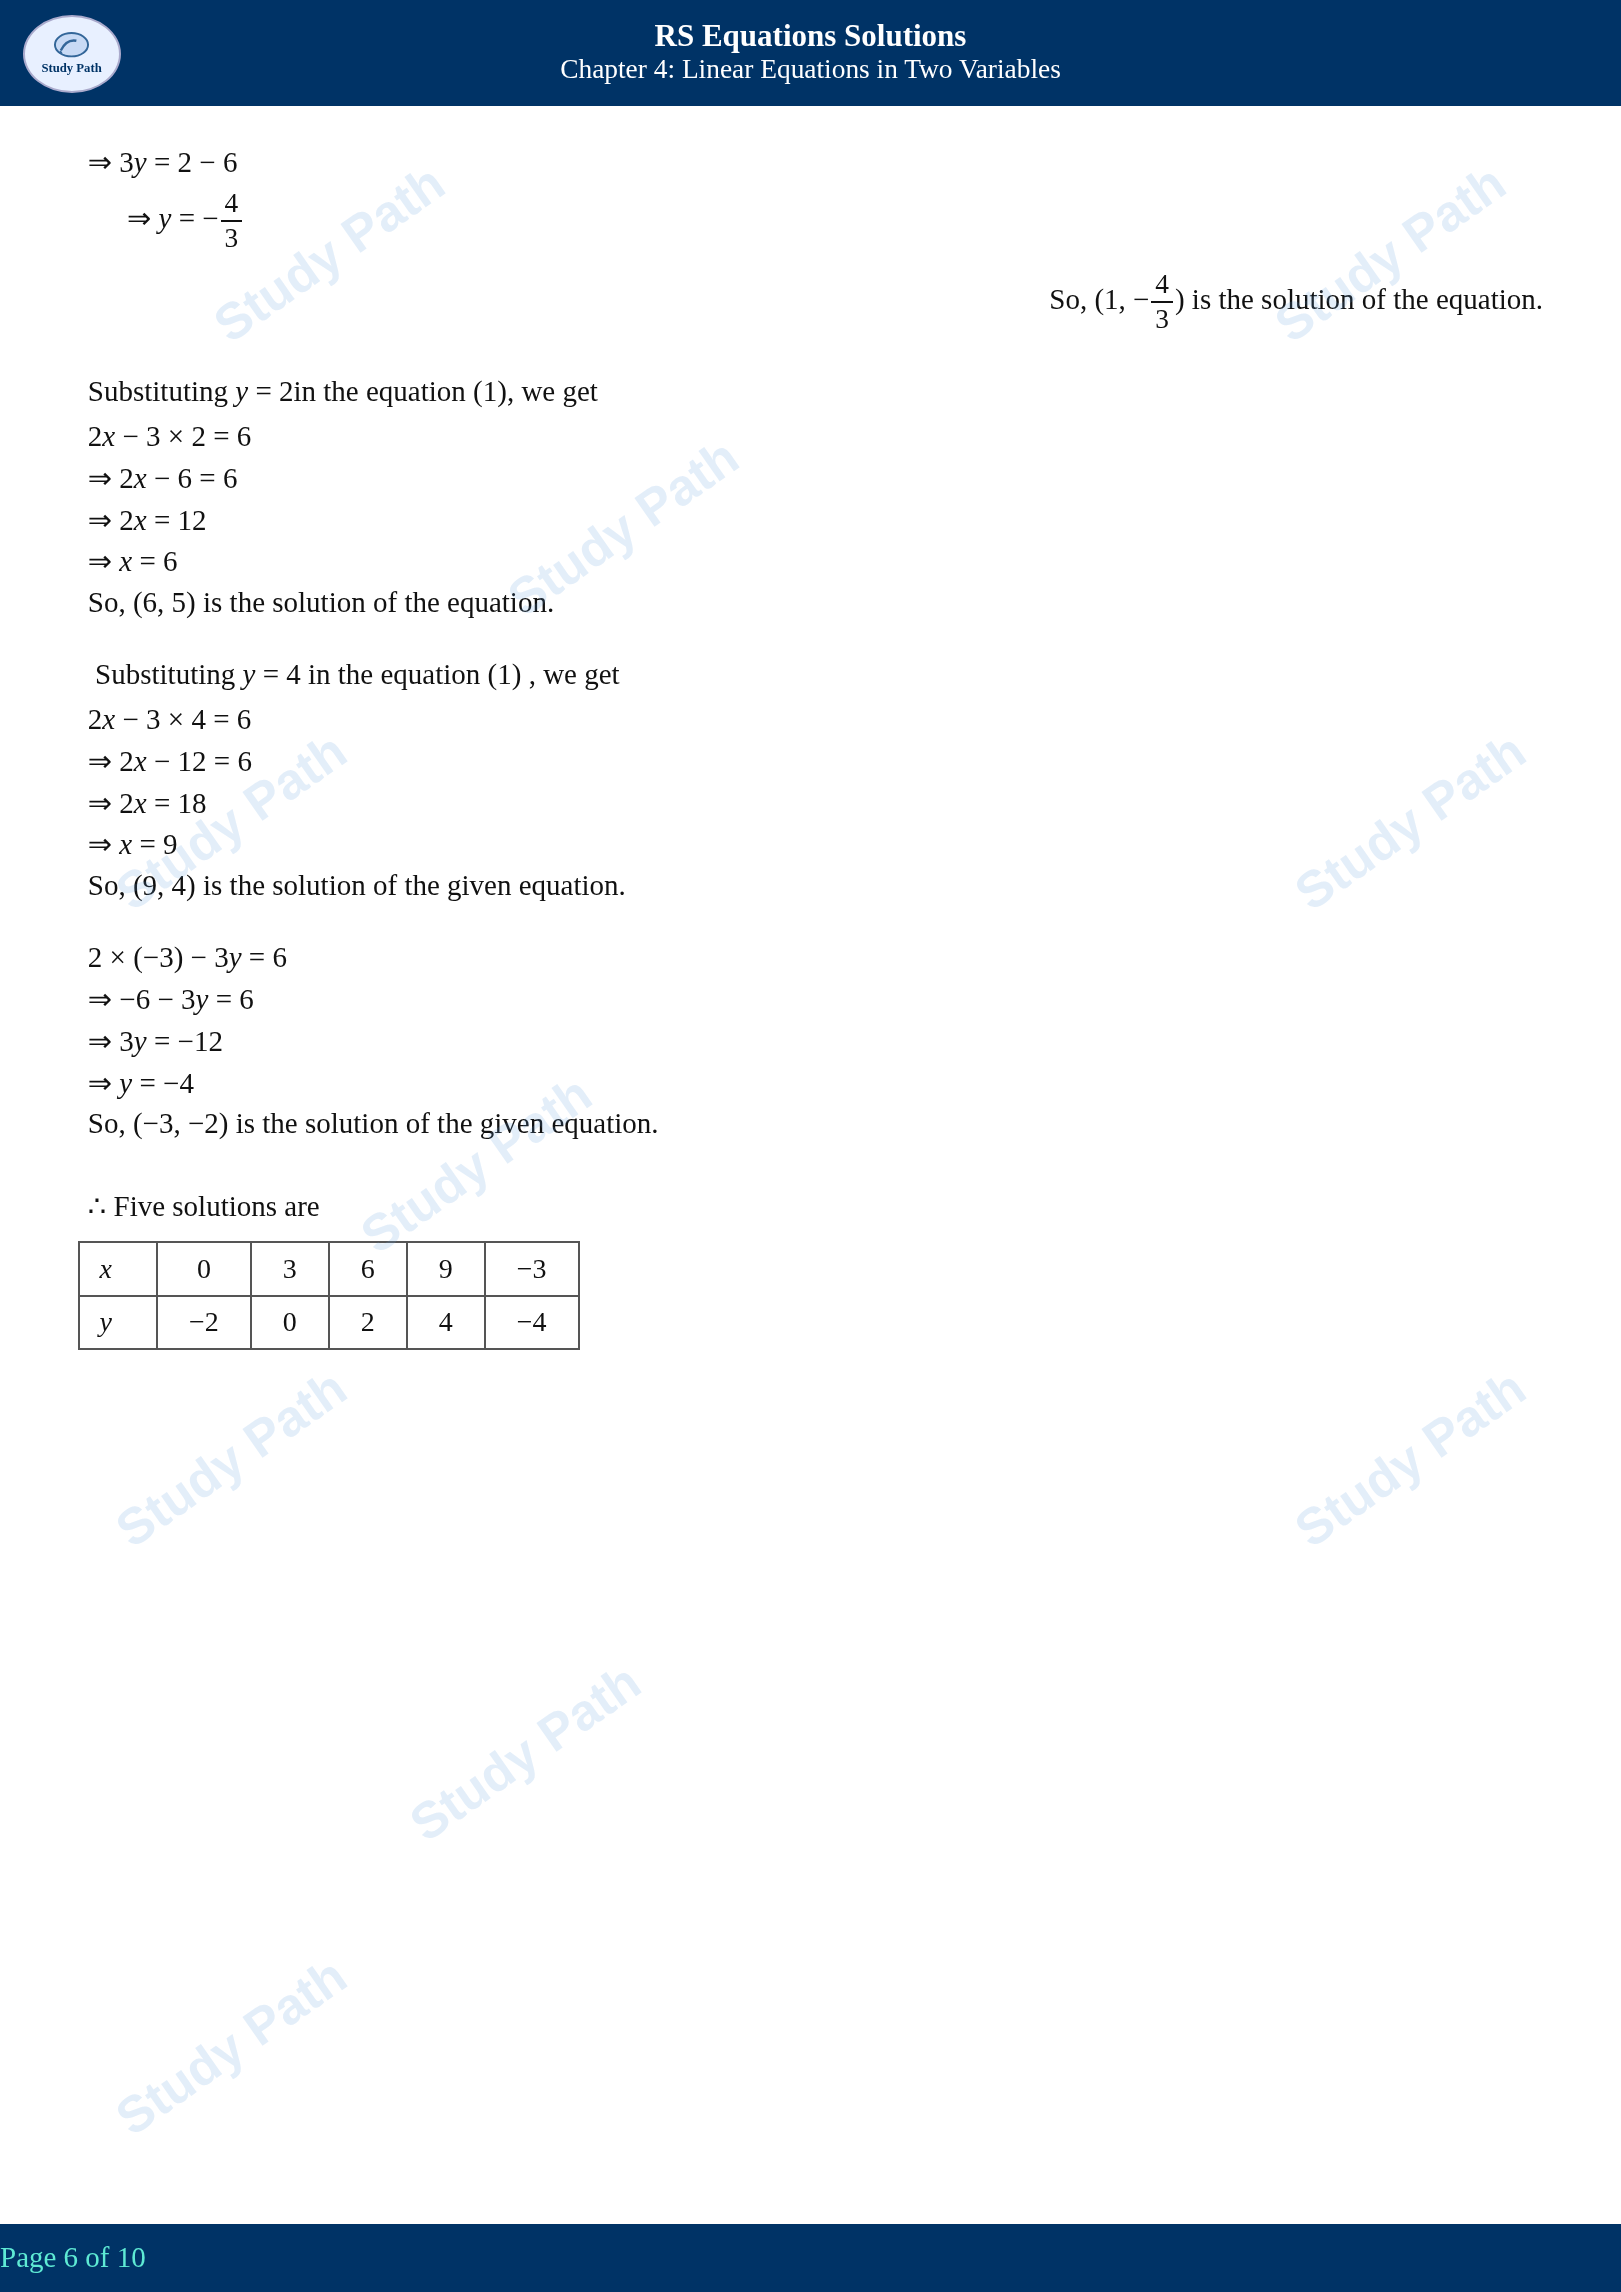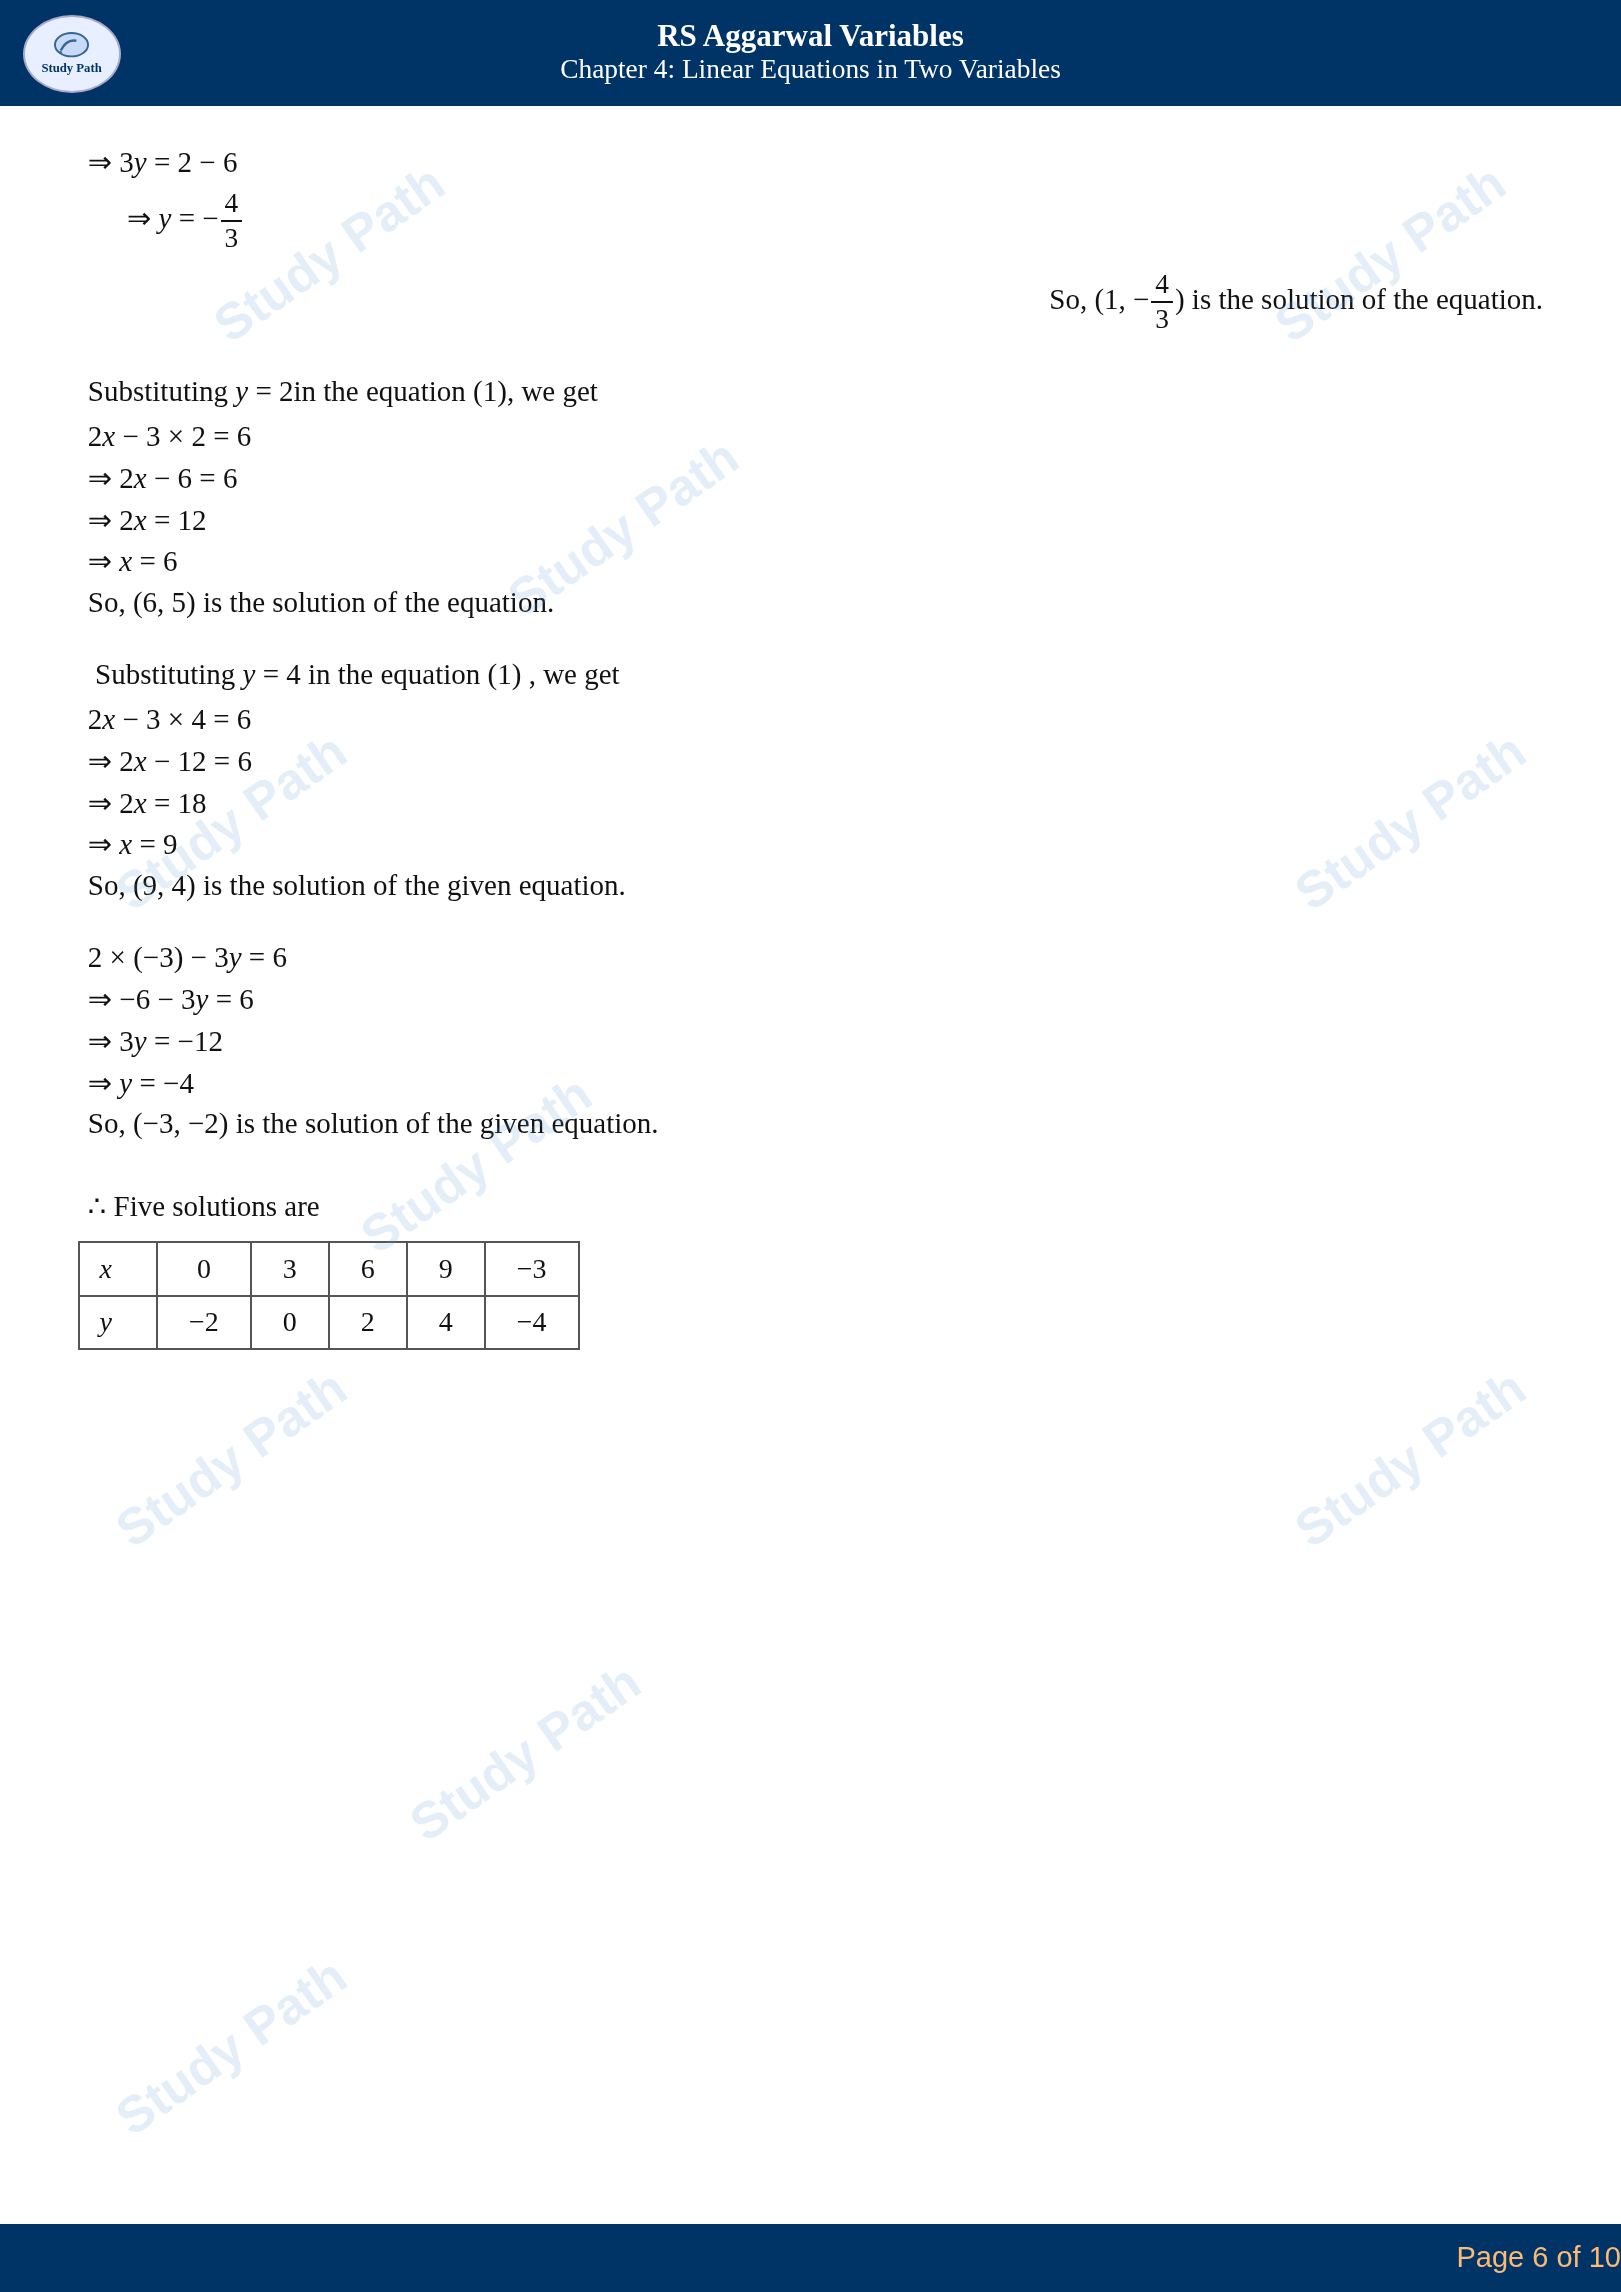--- a/index.html
+++ b/index.html
@@ -149,21 +149,21 @@
 
       <svg width="37" height="27.4" viewBox="0 0 38 28" style="margin-bottom:2px;">
         <ellipse cx="19" cy="14" rx="17" ry="12" fill="#c8daf5" stroke="#336699" stroke-width="2"></ellipse>
         <path d="M8 20 Q14 8 24 10" stroke="#336699" stroke-width="2.5" fill="none"></path>
         <path d="M6 22 L8 20 L10 23 Z" fill="#336699"></path>
       </svg>
       <div class="logo-text">Study Path</div>
     </div>
   </div>
 
-  <div class="rs-line">RS Aggarwal Variables</div>
+  <div class="rs-line">RS Equations Solutions</div>
   <div class="chapter-line">Chapter 4: Linear Equations in Two Variables</div>
 </div>
 
 <div class="content">
 
   <div class="watermark" style="top:118px; left:196px;">Study Path</div>
   <div class="watermark" style="top:118px; right:98px;">Study Path</div>
   <div class="watermark" style="top:392px; left:490px;">Study Path</div>
   <div class="watermark" style="top:686px; left:98px;">Study Path</div>
   <div class="watermark" style="top:686px; right:78px;">Study Path</div>
@@ -272,16 +272,16 @@
         <td>2</td>
         <td>4</td>
         <td>−4</td>
       </tr>
     </tbody>
       </table>
   </div>
 
 </div>
 
-<div style="position:fixed; bottom:0; left:0; width:100%; background:#003366; color:#fdba74; text-align:right; padding:17.6px 0; font-size:29px; font-family:Liberation Sans, sans-serif;">
+<div style="position:fixed; bottom:0; left:0; width:100%; background:#003366; color:#5eead4; text-align:left; padding:17.6px 0; font-size:29px; font-family:Liberation Serif, serif;">
   <span>Page 6 of 10</span>
 </div>
 
 
 </body></html>

